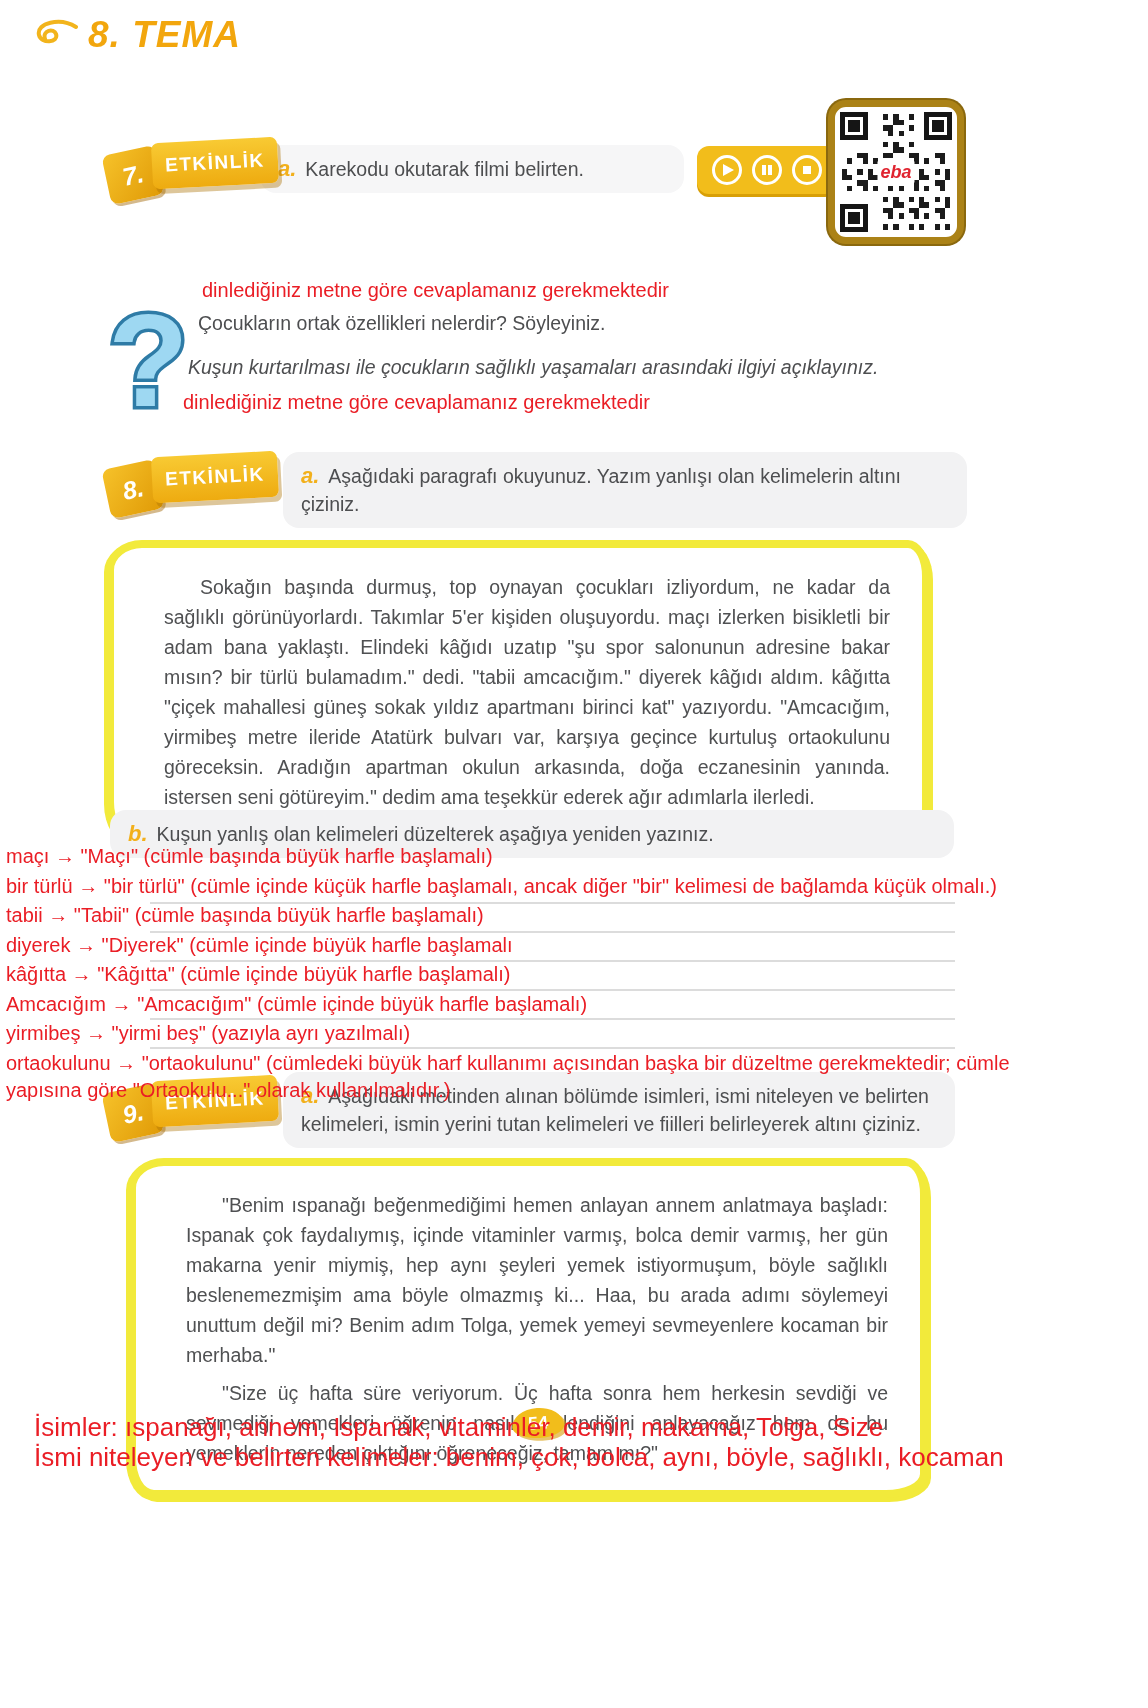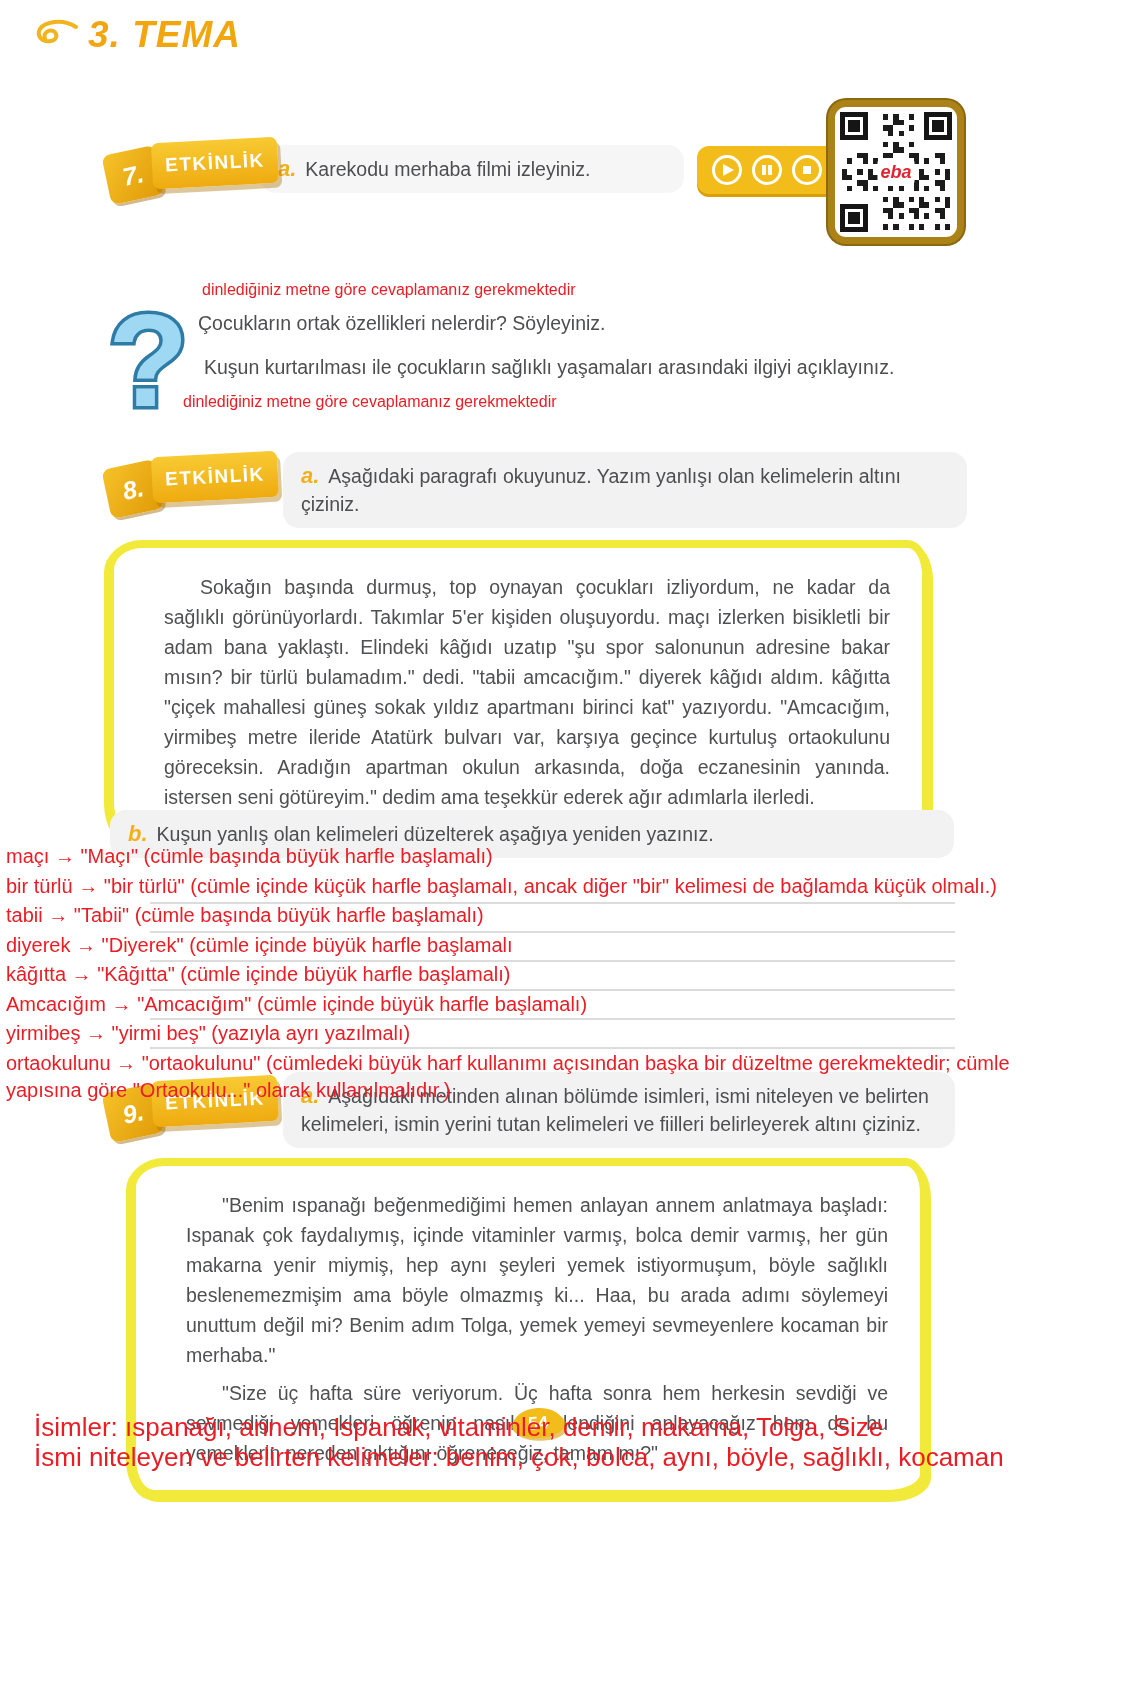--- a/index.html
+++ b/index.html
@@ -21,21 +21,21 @@
     background:linear-gradient(#f8ca33,#eeab10);border-radius:7px;transform:rotate(-3deg);
     box-shadow:3px 5px 0 rgba(171,113,3,.4);display:flex;align-items:center;justify-content:center;}
   .badge .main span{color:#fff;font-weight:bold;font-size:19px;letter-spacing:1.5px;}
 
   
   .graybox{position:absolute;background:#f2f2f3;border-radius:16px;padding:10px 18px;
     font-size:19.5px;line-height:28px;color:#4d4e50;z-index:1;}
   .lbl{color:#f2b01b;font-weight:bold;font-style:italic;font-size:22px;margin-right:9px;}
 
   
-  .red{position:absolute;color:#ea1d25;font-size:16px;line-height:28px;z-index:6;}
+  .red{position:absolute;color:#ea1d25;font-size:20px;line-height:28px;z-index:6;}
   .answers8{position:absolute;left:6px;top:843px;width:1044px;z-index:6;color:#ea1d25;
     font-size:20px;line-height:27.5px;}
   .answers8 div{margin-bottom:2px;}
   .answers9{position:absolute;left:34px;top:1412px;width:1088px;z-index:6;color:#ea1d25;
     font-size:26px;line-height:30px;}
 
   
   .qtext{position:absolute;font-size:19.5px;color:#4d4e50;z-index:1;}
 
   
@@ -85,34 +85,34 @@
 </style>
 </head>
 <body>
 
 <div class="page">
 
   <div class="tema">
     <svg width="52" height="32" viewBox="0 0 52 32">
       <path d="M48 8 C32 -2 8 4 11 16 C13 25 31 24 28 15 C26 9 14 11 17 20" fill="none" stroke="#f2b41c" stroke-width="4" stroke-linecap="round"></path>
     </svg>
-    <span class="title">3. TEMA</span>
+    <span class="title">8. TEMA</span>
   </div>
 
   <div class="badge" style="left:106px;top:138px;">
     <div class="flap">
         <span>7.</span>
       </div>
     <div class="main">
         <span>ETKİNLİK</span>
       </div>
   </div>
 
   <div class="graybox" style="left:260px;top:145px;width:388px;background:#f6f6f7;">
-    <span class="lbl">a.</span><span>Karekodu merhaba filmi izleyiniz.</span>
+    <span class="lbl">a.</span><span>Karekodu okutarak filmi belirten.</span>
   </div>
 
   <div class="media">
     <span class="mi play"></span>
     <span class="mi pause"></span>
     <span class="mi stop"></span>
   </div>
 
   <div class="qr-frame">
     <div class="qr">
@@ -209,21 +209,21 @@
 
   <div class="red" style="left:202px;top:276px;">dinlediğiniz metne göre cevaplamanız gerekmektedir</div>
 
   <div class="qmark">
     <svg width="110" height="145" viewBox="0 0 110 145">
       <text x="12" y="118" font-size="132" font-weight="bold" font-family="Liberation Sans, sans-serif" fill="#9ed8f2" stroke="#2e7ba6" stroke-width="7" paint-order="stroke">?</text>
     </svg>
   </div>
 
   <div class="qtext" style="left:198px;top:312px;">Çocukların ortak özellikleri nelerdir? Söyleyiniz.</div>
-  <div class="qtext" style="left:204px;top:356px;">Kuşun kurtarılması ile çocukların sağlıklı yaşamaları arasındaki ilgiyi açıklayınız.</div>
+  <div class="qtext" style="left:188px;top:356px;font-style:italic;">Kuşun kurtarılması ile çocukların sağlıklı yaşamaları arasındaki ilgiyi açıklayınız.</div>
 
   <div class="red" style="left:183px;top:388px;">dinlediğiniz metne göre cevaplamanız gerekmektedir</div>
 
   <div class="badge" style="left:106px;top:452px;">
     <div class="flap">
         <span>8.</span>
       </div>
     <div class="main">
         <span>ETKİNLİK</span>
       </div>

